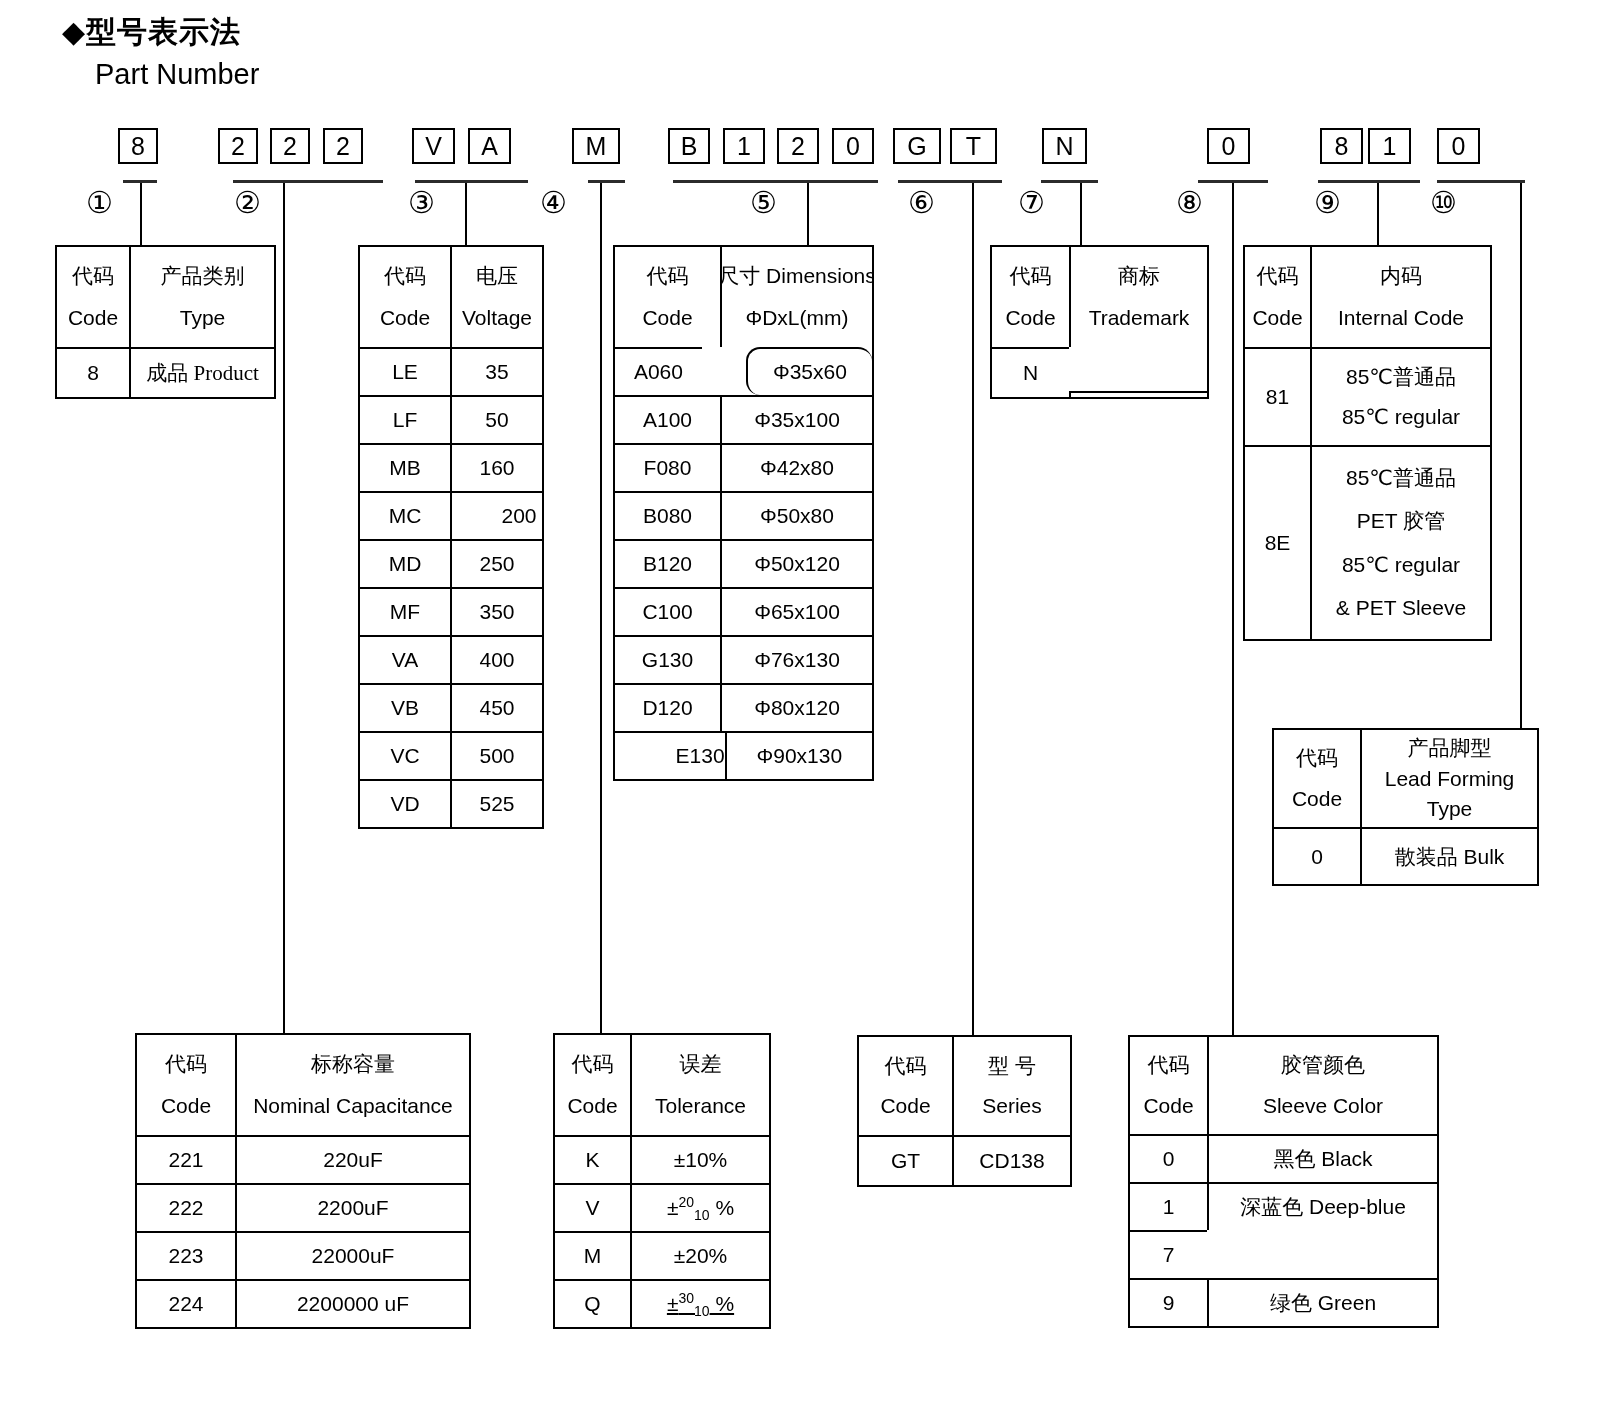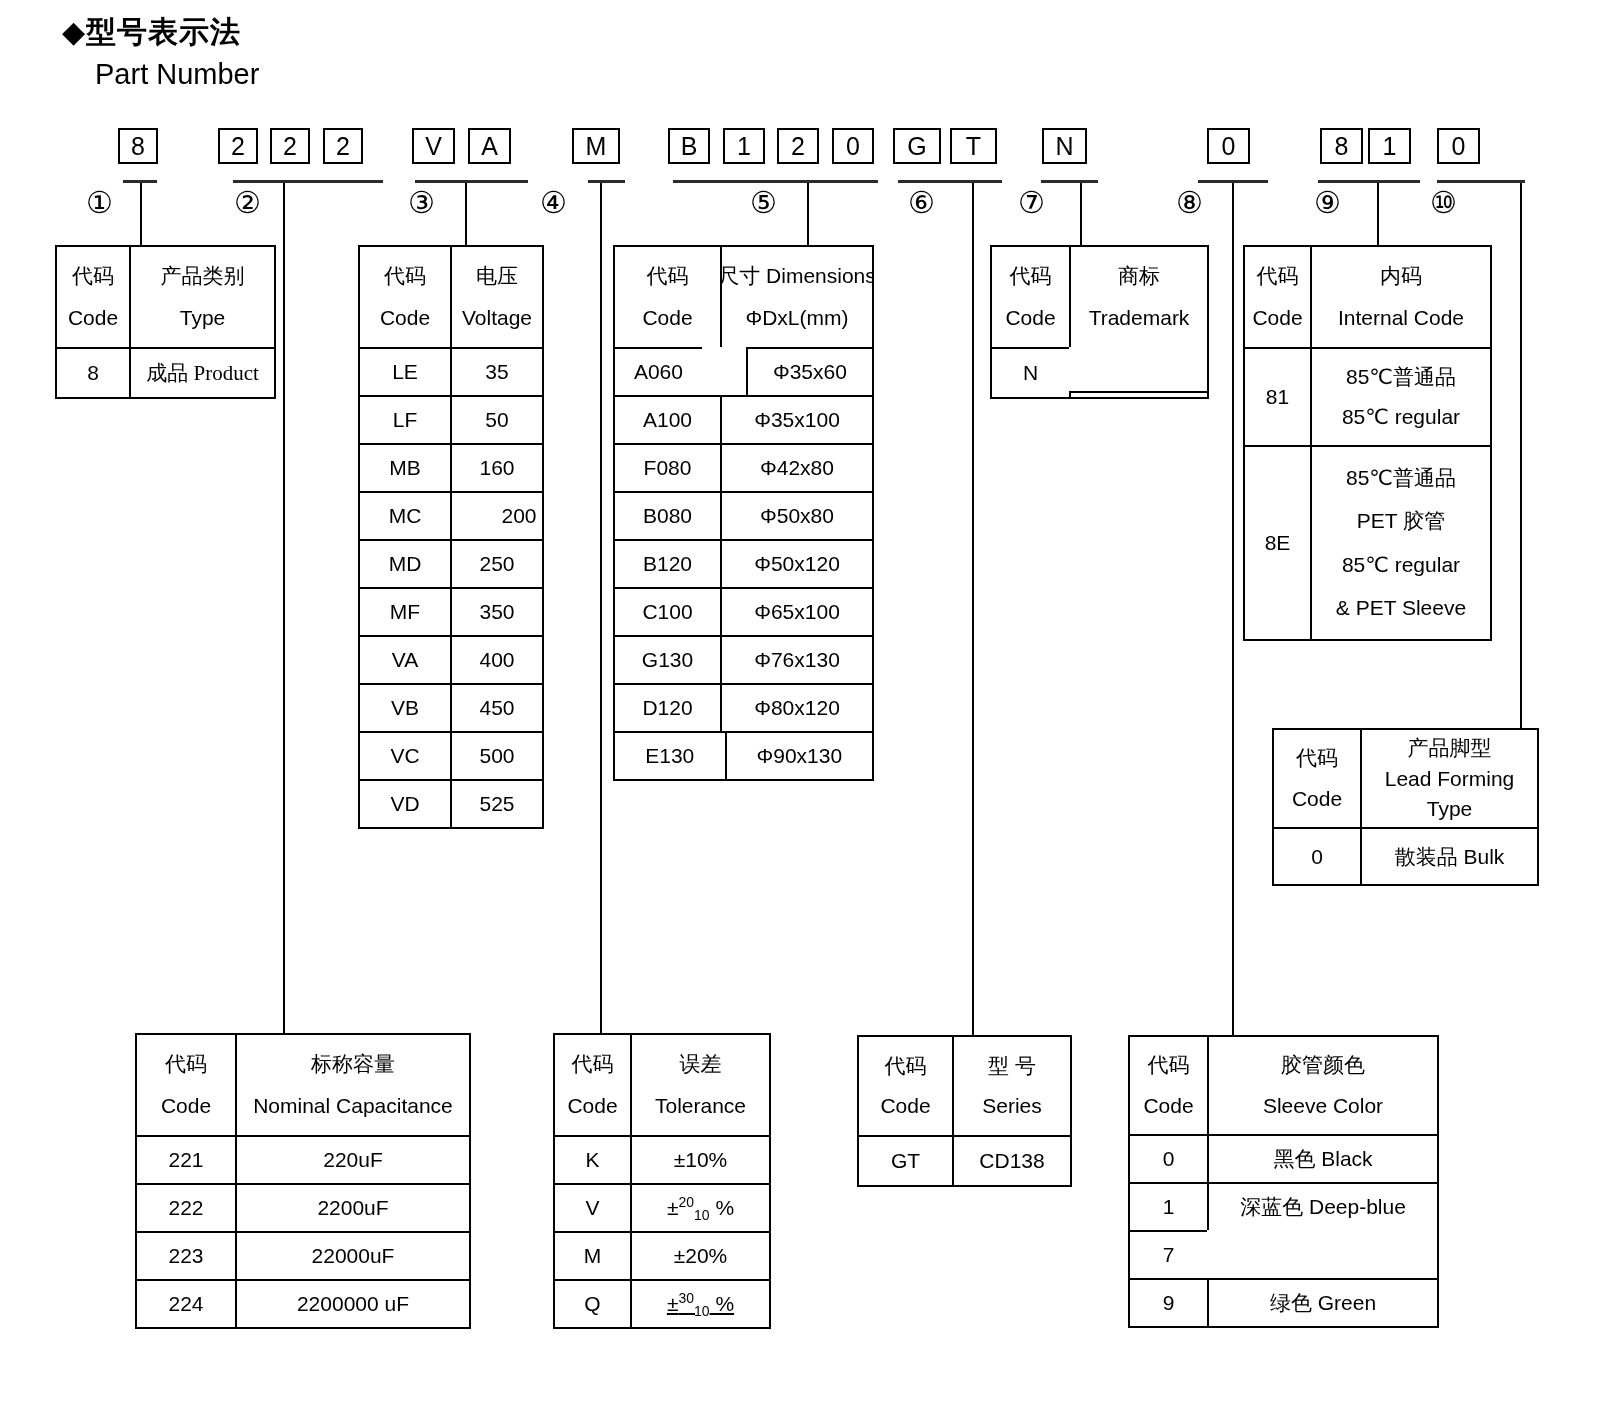--- a/index.html
+++ b/index.html
@@ -242,21 +242,21 @@
           </div>
           <div class="tcell" style="width: 152px;">
             <div class="ln">尺寸 Dimensions</div>
             <div class="ln">ΦDxL(mm)</div>
           </div>
         </div>
         <div class="trow" style="height: 48px; gap: 44px;">
           <div class="tcell first" style="width: 105px;">
             <div class="ln">A060</div>
           </div>
-          <div class="tcell" style="width: 152px;">
+          <div class="tcell" style="width: 152px; border-radius: 14px;">
             <div class="ln">Φ35x60</div>
           </div>
         </div>
         <div class="trow" style="height: 48px;">
           <div class="tcell first" style="width: 105px;">
             <div class="ln">A100</div>
           </div>
           <div class="tcell" style="width: 152px;">
             <div class="ln">Φ35x100</div>
           </div>
@@ -303,21 +303,21 @@
         </div>
         <div class="trow" style="height: 48px;">
           <div class="tcell first" style="width: 105px;">
             <div class="ln">D120</div>
           </div>
           <div class="tcell" style="width: 152px;">
             <div class="ln">Φ80x120</div>
           </div>
         </div>
         <div class="trow" style="height: 48px;">
-          <div class="tcell first" style="width: 113px;">
+          <div class="tcell first" style="width: 113px; align-items: flex-end;">
             <div class="ln">E130</div>
           </div>
           <div class="tcell" style="width: 152px;">
             <div class="ln">Φ90x130</div>
           </div>
         </div>
       </div>
       <div class="tbl" style="left: 990px; top: 245px; width: 219px;">
         <div class="trow first" style="height: 100px;">
           <div class="tcell first" style="width: 77px;">

